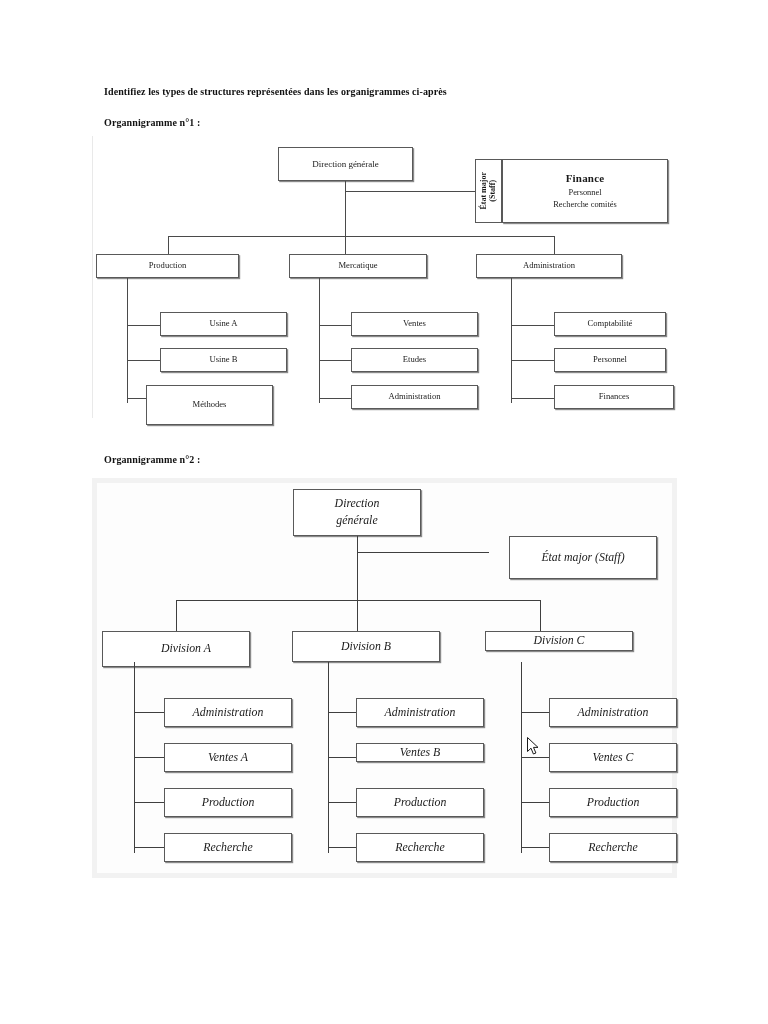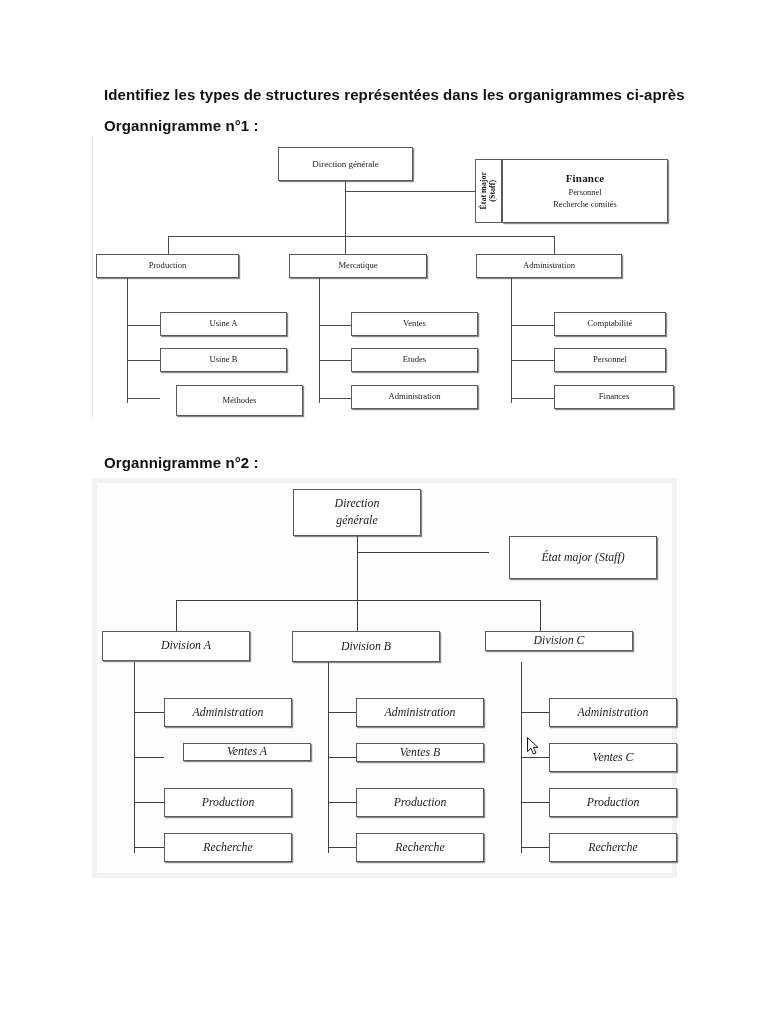--- a/index.html
+++ b/index.html
@@ -16,23 +16,23 @@
   }
   .page {
     position: absolute;
     inset: 0;
     background: #ffffff;
   }
 
   
   .heading {
     position: absolute;
-    font-family: Liberation Sans, sans-serif;
+    font-family: Liberation Serif, serif;
     font-weight: bold;
-    font-size: 15px;
+    font-size: 10px;
     color: #111111;
     letter-spacing: 0.1px;
     white-space: nowrap;
     padding-left: 12px;
   }
   #title-main { left: 92px; top: 86px; }
   #label-org1 { left: 92px; top: 117px; }
   #label-org2 { left: 92px; top: 454px; }
 
   
@@ -171,21 +171,21 @@
     <div class="node" style="left:3px; top:118px; width:143px; height:24px;">Production</div>
     <div class="node" style="left:196px; top:118px; width:138px; height:24px;">Mercatique</div>
     <div class="node" style="left:383px; top:118px; width:146px; height:24px;">Administration</div>
 
     <div class="line v" style="left:34px; top:142px; height:125px;"></div>
     <div class="line h" style="left:34px; top:189px; width:33px;"></div>
     <div class="line h" style="left:34px; top:224px; width:33px;"></div>
     <div class="line h" style="left:34px; top:262px; width:33px;"></div>
     <div class="node" style="left:67px; top:176px; width:127px; height:24px;">Usine A</div>
     <div class="node" style="left:67px; top:212px; width:127px; height:24px;">Usine B</div>
-    <div class="node" style="left:83px; top:249px; width:127px; height:31px;">Méthodes</div>
+    <div class="node" style="left:53px; top:249px; width:127px; height:40px;">Méthodes</div>
 
     <div class="line v" style="left:226px; top:142px; height:125px;"></div>
     <div class="line h" style="left:226px; top:189px; width:32px;"></div>
     <div class="line h" style="left:226px; top:224px; width:32px;"></div>
     <div class="line h" style="left:226px; top:262px; width:32px;"></div>
     <div class="node" style="left:258px; top:176px; width:127px; height:24px;">Ventes</div>
     <div class="node" style="left:258px; top:212px; width:127px; height:24px;">Etudes</div>
     <div class="node" style="left:258px; top:249px; width:127px; height:24px;">Administration</div>
 
     <div class="line v" style="left:418px; top:142px; height:125px;"></div>
@@ -208,31 +208,31 @@
       <div class="node" style="left:412px; top:53px; width:148px; height:43px;">État major (Staff)</div>
 
       <div class="line v" style="left:260px; top:53px; height:64px;"></div>
       <div class="line h" style="left:260px; top:69px; width:132px;"></div>
 
       <div class="line h" style="left:79px; top:117px; width:364px;"></div>
       <div class="line v" style="left:79px; top:117px; height:31px;"></div>
       <div class="line v" style="left:443px; top:117px; height:31px;"></div>
       <div class="line v" style="left:260px; top:117px; height:31px;"></div>
 
-      <div class="node" style="left:5px; top:148px; width:148px; height:30px;padding-left:20px;">Division A</div>
+      <div class="node" style="left:5px; top:148px; width:148px; height:36px;padding-left:20px;">Division A</div>
       <div class="node" style="left:195px; top:148px; width:148px; height:31px;">Division B</div>
       <div class="node" style="left:388px; top:148px; width:148px; height:20px;">Division C</div>
 
       <div class="line v" style="left:37px; top:179px; height:191px;"></div>
       <div class="line h" style="left:37px; top:229px; width:30px;"></div>
       <div class="line h" style="left:37px; top:274px; width:30px;"></div>
       <div class="line h" style="left:37px; top:319px; width:30px;"></div>
       <div class="line h" style="left:37px; top:364px; width:30px;"></div>
       <div class="node" style="left:67px; top:215px; width:128px; height:29px;">Administration</div>
-      <div class="node" style="left:67px; top:260px; width:128px; height:18px;margin-left:19px;">Ventes A</div>
+      <div class="node" style="left:67px; top:260px; width:128px; height:29px;">Ventes A</div>
       <div class="node" style="left:67px; top:305px; width:128px; height:29px;">Production</div>
       <div class="node" style="left:67px; top:350px; width:128px; height:29px;">Recherche</div>
 
       <div class="line v" style="left:231px; top:179px; height:191px;"></div>
       <div class="line h" style="left:231px; top:229px; width:28px;"></div>
       <div class="line h" style="left:231px; top:274px; width:28px;"></div>
       <div class="line h" style="left:231px; top:319px; width:28px;"></div>
       <div class="line h" style="left:231px; top:364px; width:28px;"></div>
       <div class="node" style="left:259px; top:215px; width:128px; height:29px;">Administration</div>
       <div class="node" style="left:259px; top:260px; width:128px; height:19px;">Ventes B</div>

